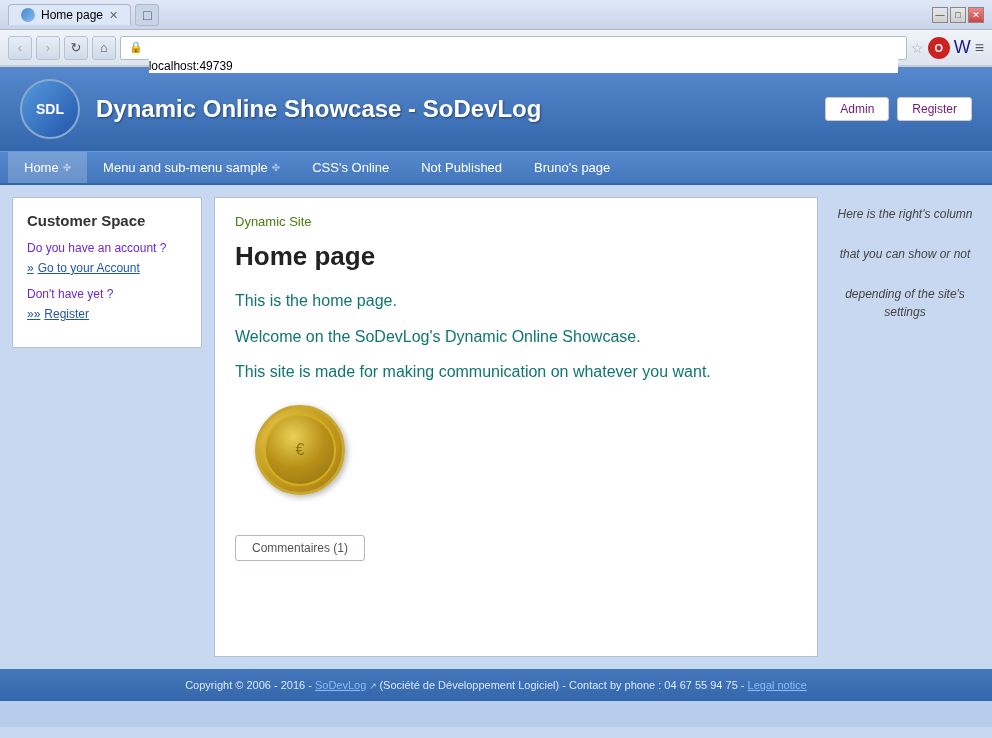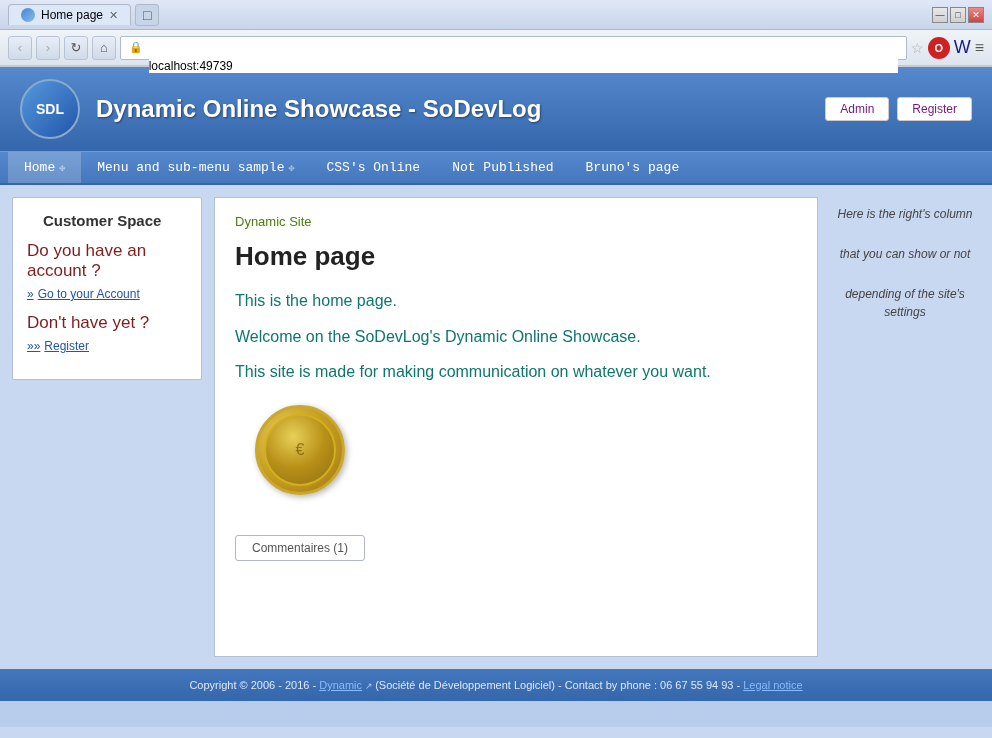--- a/index.html
+++ b/index.html
@@ -152,21 +152,20 @@
       color: #701a75;
     }
 
     
     .site-nav {
       background: linear-gradient(to bottom, #5588cc, #4477bb);
       display: flex;
       padding: 0 8px;
       border-top: 1px solid #6699dd;
       border-bottom: 2px solid #3366aa;
-      font-family: Liberation Mono, monospace;
     }
     .nav-item {
       color: white;
       padding: 8px 16px;
       font-size: 13px;
       cursor: pointer;
       display: flex;
       align-items: center;
       gap: 4px;
       white-space: nowrap;
@@ -191,25 +190,24 @@
       background: white;
       border: 1px solid #b0c0d8;
       padding: 14px;
       border-radius: 2px;
     }
     .customer-space-title {
       font-size: 15px;
       font-weight: bold;
       color: #333;
       margin-bottom: 12px;
-      margin-left: 16px;
     }
     .cs-question {
-      color: #7f1d1d;
-      font-size: 17px;
+      color: #6d28d9;
+      font-size: 12px;
       margin-bottom: 6px;
     }
     .cs-link {
       color: #2255aa;
       text-decoration: underline;
       font-size: 12px;
       cursor: pointer;
       display: flex;
       align-items: center;
       gap: 4px;
@@ -426,18 +424,18 @@
 
     <div class="right-sidebar">
       <div class="right-col-text">Here is the right's column</div>
       <div class="right-col-text">that you can show or not</div>
       <div class="right-col-text">depending of the site's settings</div>
     </div>
   </div>
 
   <div class="site-footer">
     <span>Copyright © 2006 - 2016 - </span>
-    <span class="footer-link">Dynamic</span>
+    <span class="footer-link">SoDevLog</span>
     <span style="font-size:9px;color:#aaccff;"> ↗ </span>
-    <span> (Société de Développement Logiciel) - Contact by phone  : 06 67 55 94 93 - </span>
+    <span> (Société de Développement Logiciel) - Contact by phone  : 04 67 55 94 75 - </span>
     <span class="footer-link">Legal notice</span>
   </div>
 </div>
 
 </body></html>

